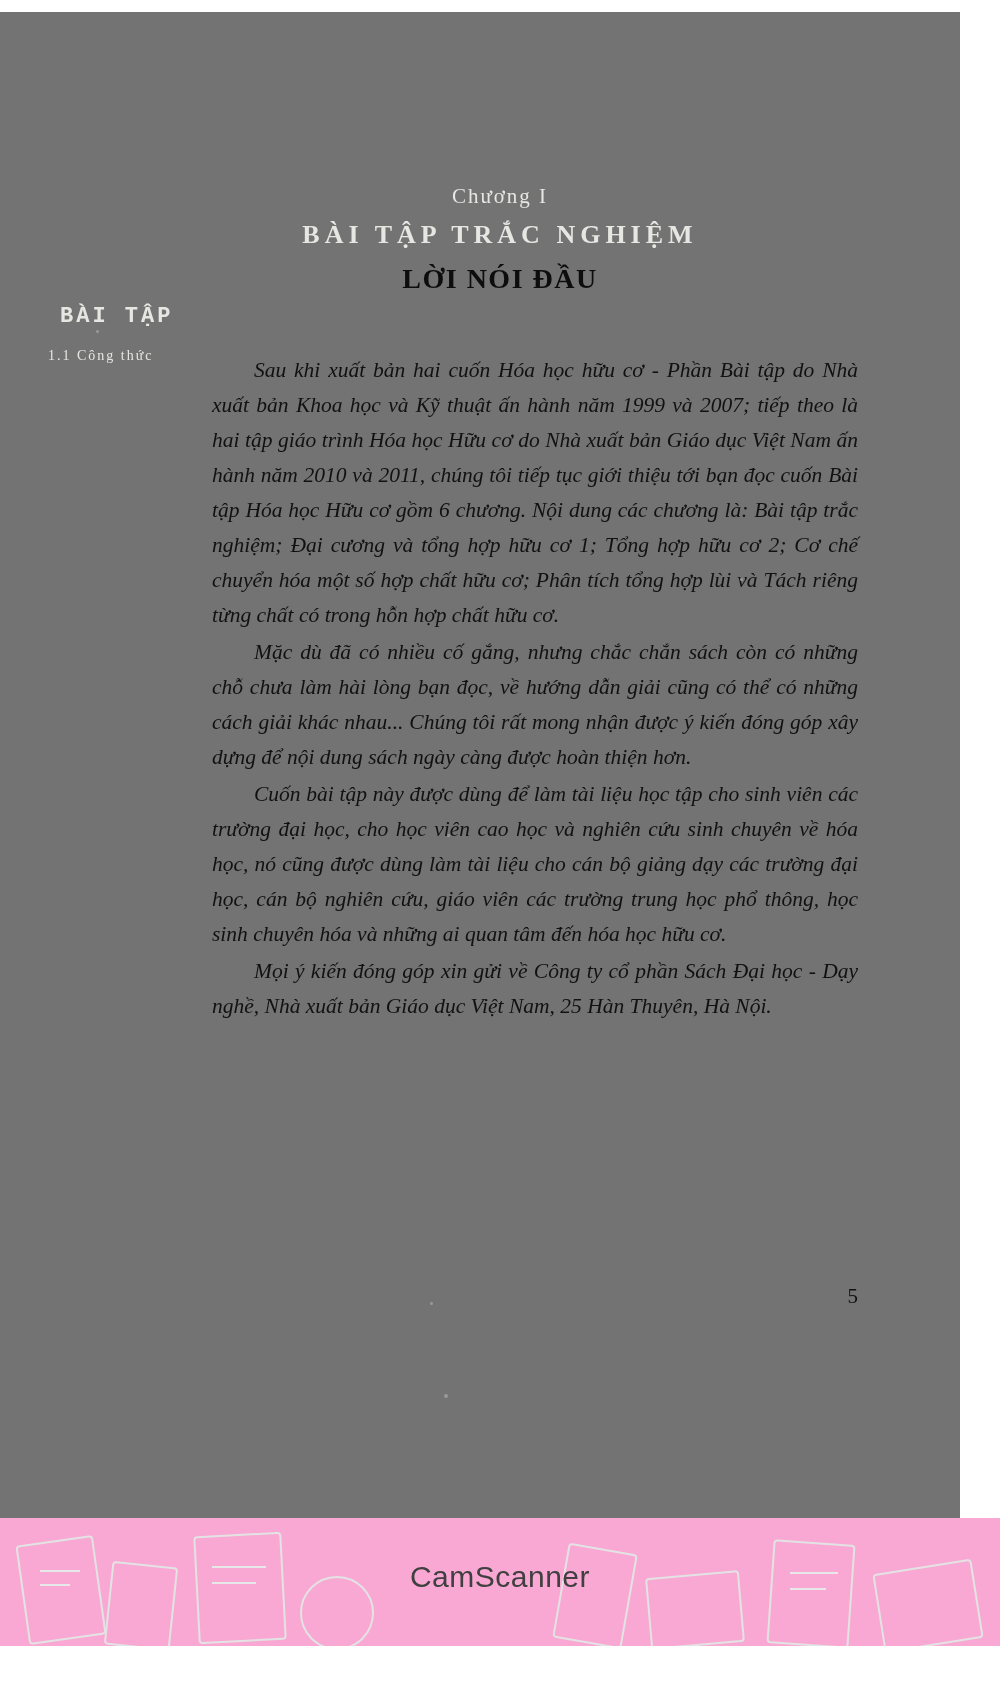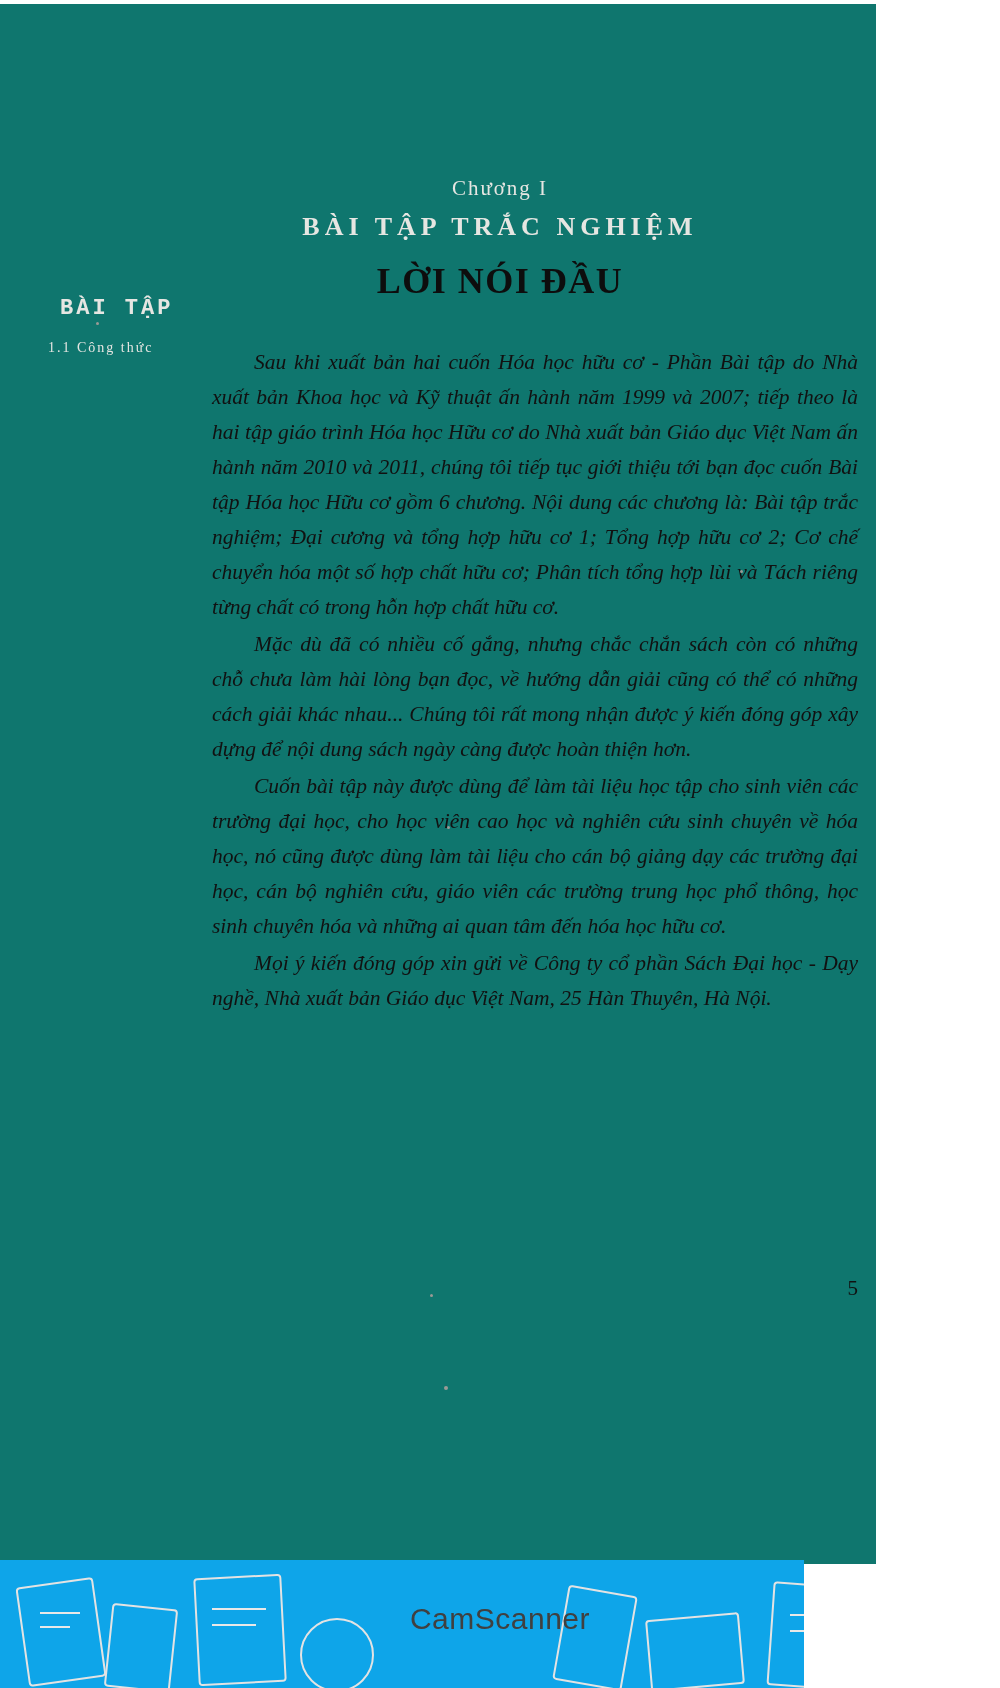--- a/index.html
+++ b/index.html
@@ -12,24 +12,24 @@
     background: #ffffff;
     font-family: "Liberation Serif", serif;
     position: relative;
     overflow: hidden;
   }
 
   
   .page {
     position: absolute;
     left: 0;
-    top: 4px;
-    width: 876px;
+    top: 12px;
+    width: 960px;
     height: 1560px;
-    background: #0f766e;
+    background: #737373;
     overflow: hidden;
   }
 
   
   .ghost {
     position: absolute;
     color: #e6e6e2;
     font-family: "Liberation Serif", serif;
     letter-spacing: 2px;
     user-select: none;
@@ -64,21 +64,21 @@
     left: 48px;
     font-size: 14px;
   }
 
   .doc-title {
     position: absolute;
     top: 232px;
     left: 0;
     width: 1000px;
     text-align: center;
-    font-size: 36px;
+    font-size: 28px;
     font-weight: bold;
     letter-spacing: 1.5px;
     color: #0d0d0d;
     font-family: "Liberation Serif", serif;
   }
 
   .body-text {
     position: absolute;
     left: 212px;
     top: 326px;
@@ -129,24 +129,24 @@
     position: absolute;
     background: #9a9a95;
     border-radius: 50%;
     pointer-events: none;
   }
 
   
   .footer {
     position: absolute;
     left: 0;
-    top: 1560px;
-    width: 804px;
+    top: 1518px;
+    width: 1000px;
     height: 128px;
-    background: #0ea5e9;
+    background: #f9a8d4;
     overflow: hidden;
   }
   .footer-label {
     position: absolute;
     width: 1000px;
     top: 42px;
     left: 0;
     text-align: center;
     font-family: "Liberation Sans", sans-serif;
     font-size: 30px;

